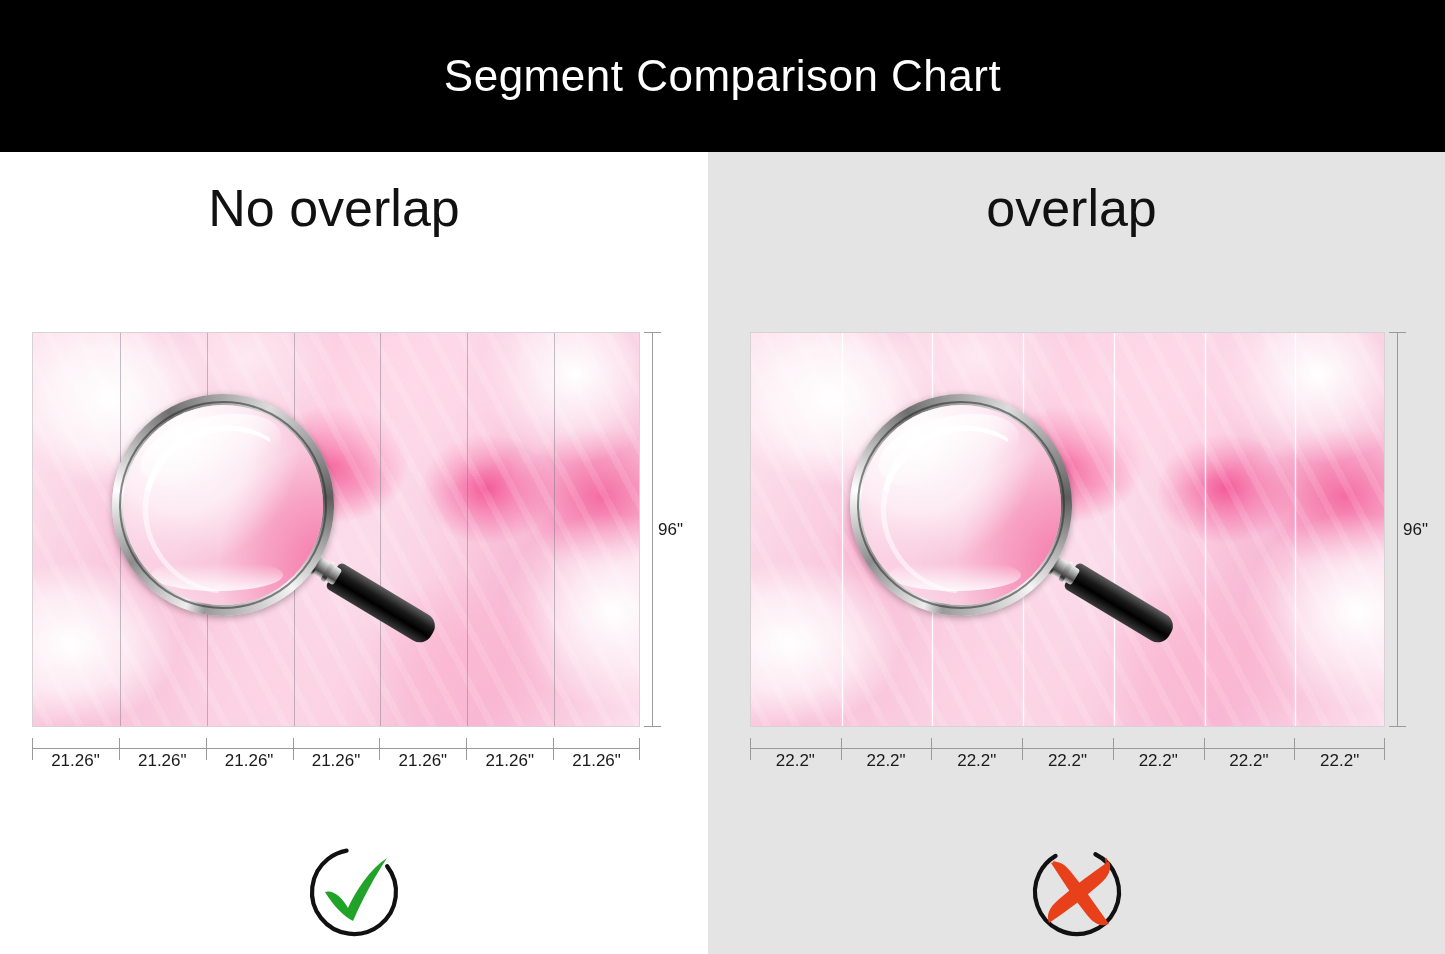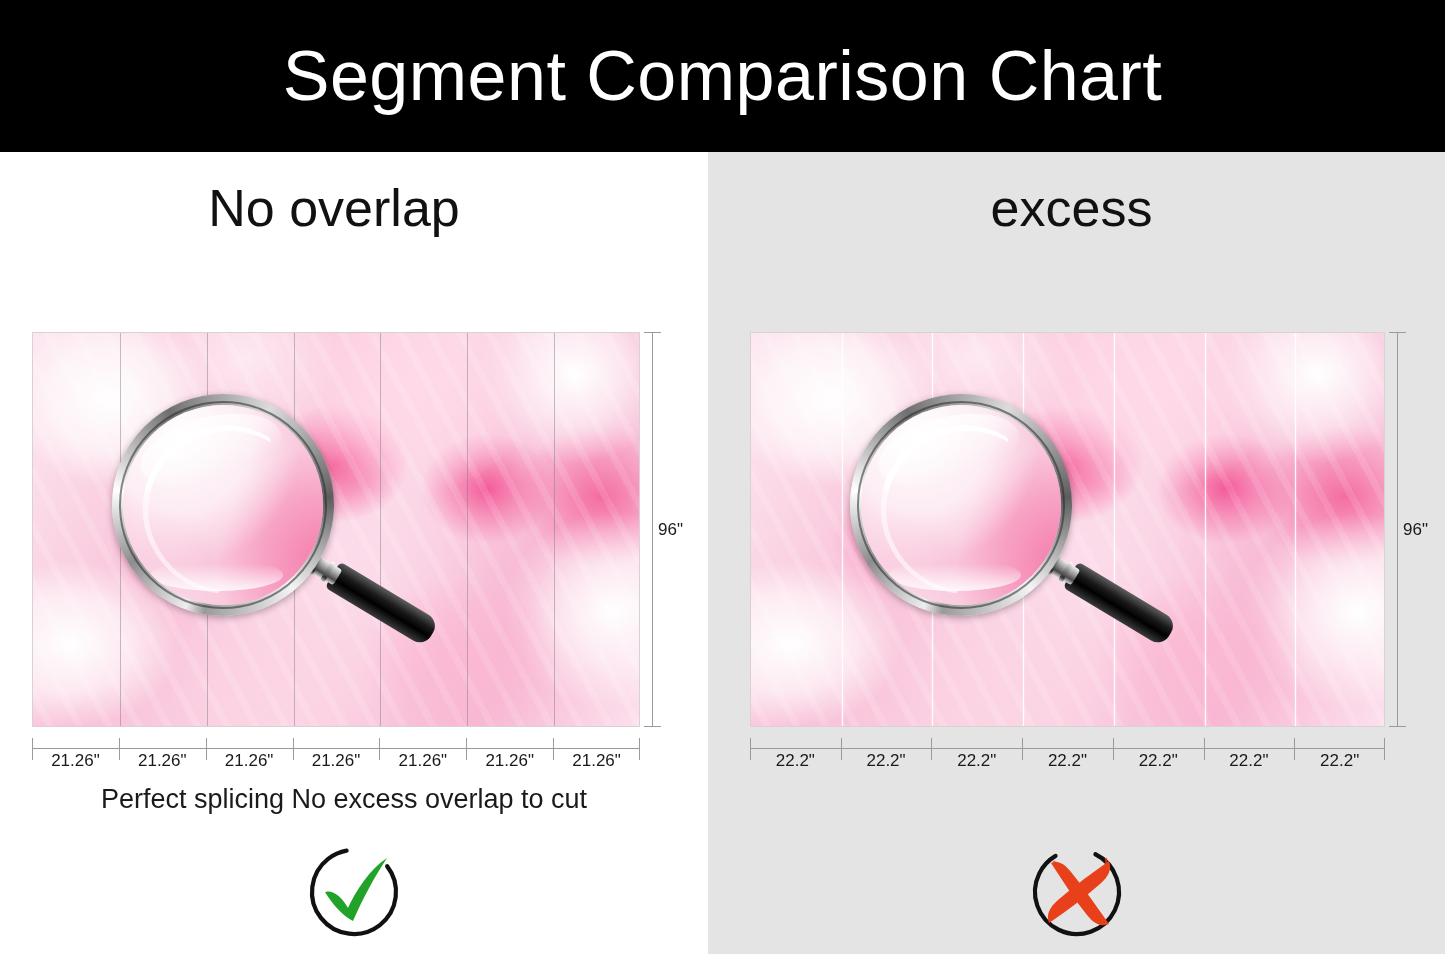--- a/index.html
+++ b/index.html
@@ -21,21 +21,21 @@
     left: 0; top: 0;
     width: 1445px;
     height: 152px;
     background: #000000;
     display: flex;
     align-items: center;
     justify-content: center;
   }
   #title-banner .title-text {
     color: #ffffff;
-    font-size: 70px;
+    font-size: 44px;
     font-weight: 400;
     letter-spacing: 0.5px;
     line-height: 1;
     font-family: "Liberation Sans", sans-serif;
   }
 
   
   #panels {
     position: absolute;
     left: 0; top: 152px;
@@ -384,34 +384,33 @@
       <div class="tick" style="left:607px"></div>
       <div class="seg-label" style="left:0px;width:86.857px">21.26"</div>
       <div class="seg-label" style="left:86.857px;width:86.857px">21.26"</div>
       <div class="seg-label" style="left:173.714px;width:86.857px">21.26"</div>
       <div class="seg-label" style="left:260.571px;width:86.857px">21.26"</div>
       <div class="seg-label" style="left:347.428px;width:86.857px">21.26"</div>
       <div class="seg-label" style="left:434.285px;width:86.857px">21.26"</div>
       <div class="seg-label" style="left:521.142px;width:86.857px">21.26"</div>
     </div>
 
-    <div class="caption">Perfect splicing No excess overlap to cut</div>
 
     <div class="verdict">
       <svg width="106" height="106" viewBox="0 0 106 106">
         <circle cx="53" cy="54" r="42" fill="none" stroke="#111111" stroke-width="4.2" stroke-dasharray="218 46" stroke-linecap="round" transform="rotate(-38 53 54)"></circle>
         <path d="M24 54 C31 52 38 58 46 72 C55 52 69 31 86 20 C74 38 62 60 52 83 C43 79 31 66 24 54 Z" fill="#21a32a"></path>
         <path d="M27 55 C34 55 41 62 47 73" fill="none" stroke="#21a32a" stroke-width="3" stroke-linecap="round"></path>
       </svg>
     </div>
   </div>
 
   <div class="panel" id="panel-right">
 
-    <div class="panel-heading">excess</div>
+    <div class="panel-heading">overlap</div>
 
     <div class="figure" id="figure-right">
       <div class="mural">
         <div class="mural-art"></div>
         <div class="seam light" style="left:90.71px"></div>
         <div class="seam light" style="left:181.43px"></div>
         <div class="seam light" style="left:272.14px"></div>
         <div class="seam light" style="left:362.86px"></div>
         <div class="seam light" style="left:453.57px"></div>
         <div class="seam light" style="left:544.29px"></div>

